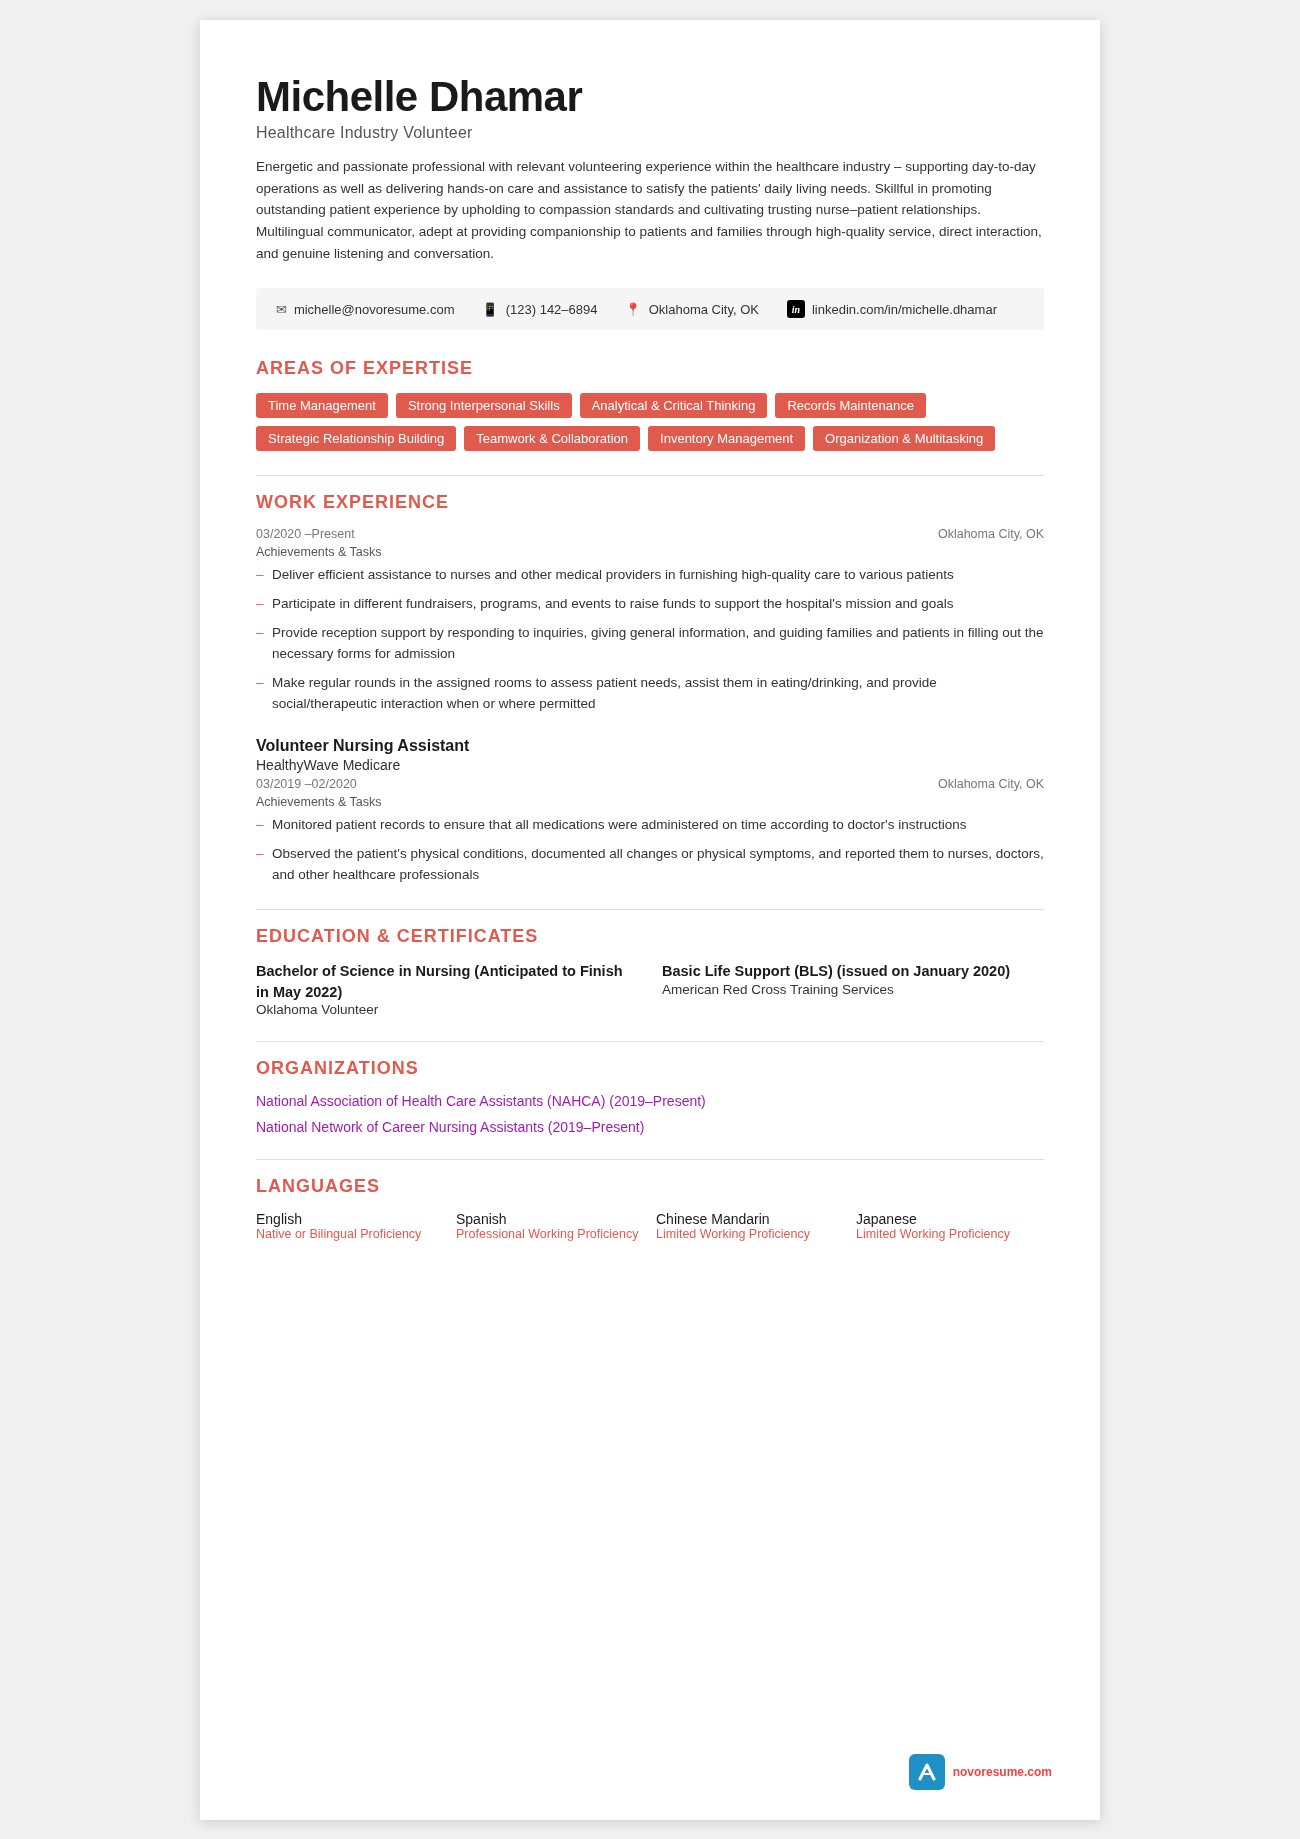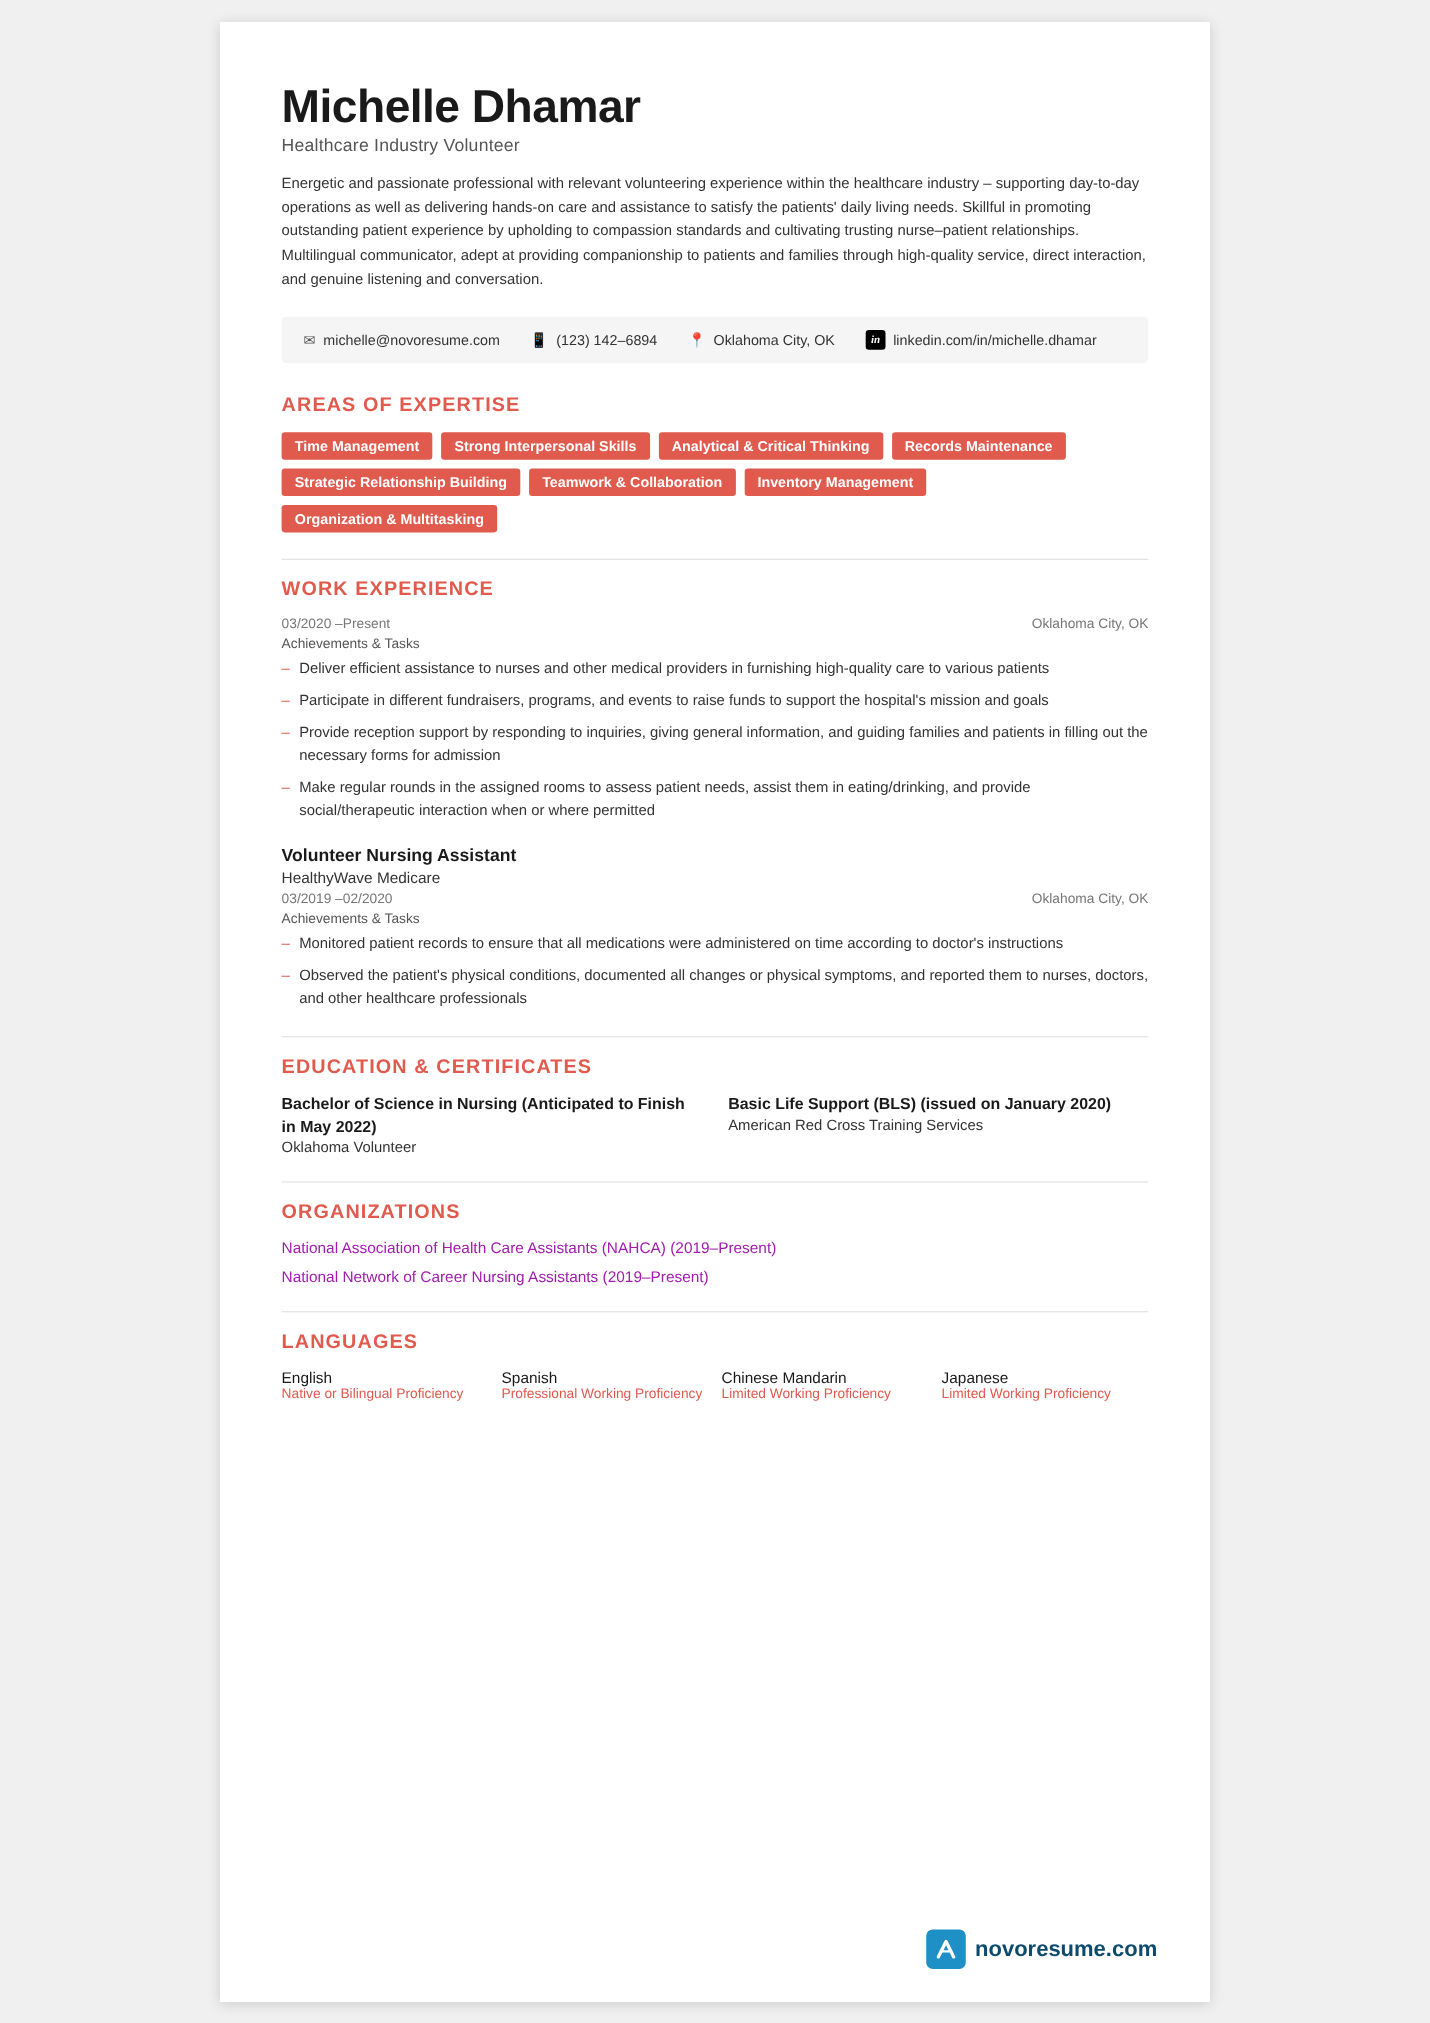--- a/index.html
+++ b/index.html
@@ -79,21 +79,21 @@
       flex-wrap: wrap;
       gap: 8px;
       margin-bottom: 8px;
     }
     .expertise-tag {
       background: #e05a4e;
       color: #fff;
       border-radius: 3px;
       padding: 5px 12px;
       font-size: 13px;
-      font-weight: 700;
+      font-weight: 400;
     }
     .section-block {
       margin-bottom: 24px;
     }
     .job-title {
       font-size: 16px;
       font-weight: 700;
       color: #1a1a1a;
       margin-bottom: 2px;
     }
@@ -178,23 +178,23 @@
     .footer-logo-icon {
       width: 36px;
       height: 36px;
       background: #1e90c5;
       border-radius: 6px;
       display: flex;
       align-items: center;
       justify-content: center;
     }
     .footer-logo-text {
-      font-size: 20px;
-      font-weight: 700;
-      color: #0c4a6e;
+      font-size: 12px;
+      font-weight: 700;
+      color: #ef4444;
     }
     .linkedin-icon {
       display: inline-flex;
       align-items: center;
       justify-content: center;
       width: 18px;
       height: 18px;
       background: #000000;
       border-radius: 3px;
       color: white;

